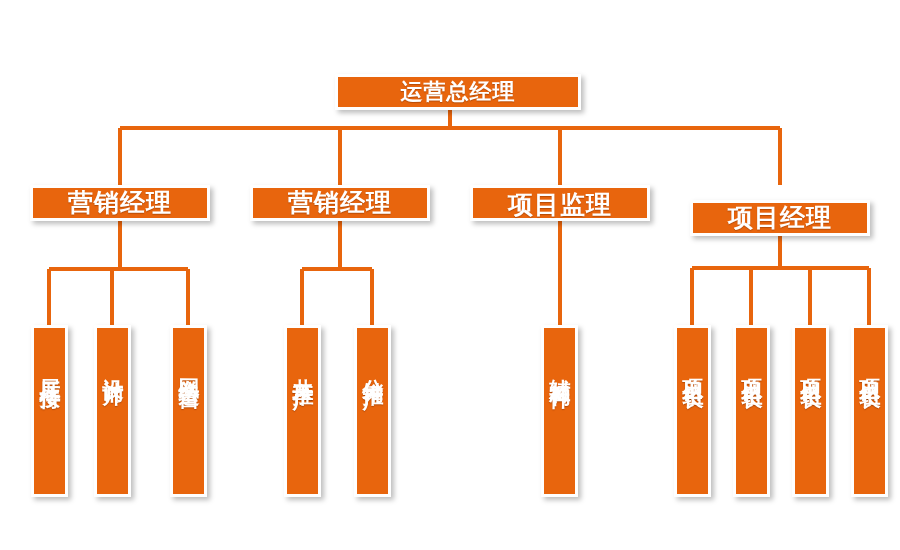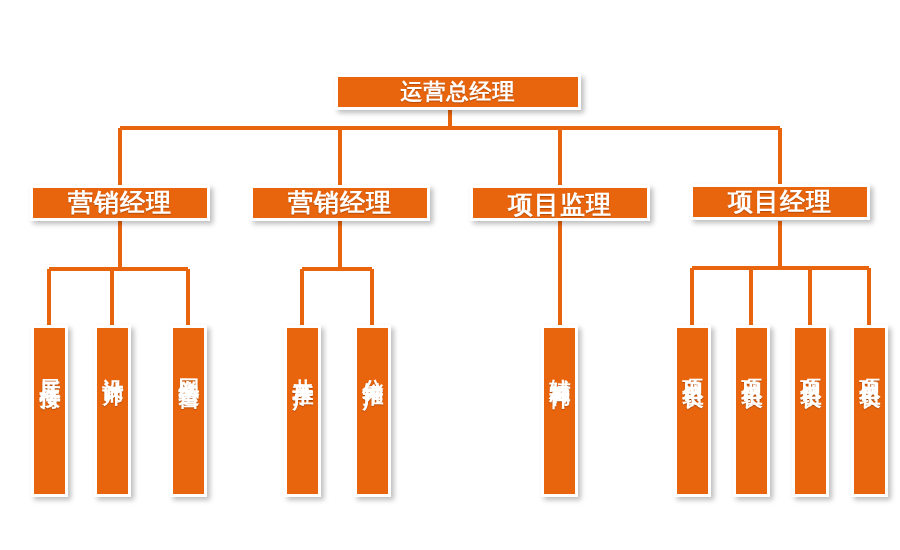--- a/index.html
+++ b/index.html
@@ -103,21 +103,21 @@
       </div>
       <div class="node manager horizontal" style="left: 30px; top: 185px; width: 180px; height: 36px;">
         <span class="node-label">营销经理</span>
       </div>
       <div class="node manager horizontal" style="left: 250px; top: 185px; width: 180px; height: 36px;">
         <span class="node-label">营销经理</span>
       </div>
       <div class="node manager horizontal" style="left: 470px; top: 185px; width: 180px; height: 36px; align-items: flex-end;">
         <span class="node-label">项目监理</span>
       </div>
-      <div class="node manager horizontal" style="left: 690px; top: 184px; width: 180px; height: 36px;">
+      <div class="node manager horizontal" style="left: 690px; top: 200px; width: 180px; height: 36px;">
         <span class="node-label">项目经理</span>
       </div>
       <div class="node leaf vertical" style="left: 31px; top: 325px; width: 37px; height: 172px;">
         <span class="node-label">展厅接待</span>
       </div>
       <div class="node leaf vertical" style="left: 94px; top: 325px; width: 37px; height: 172px;">
         <span class="node-label">设计师</span>
       </div>
       <div class="node leaf vertical" style="left: 170px; top: 325px; width: 37px; height: 172px;">
         <span class="node-label">网络运营</span>

